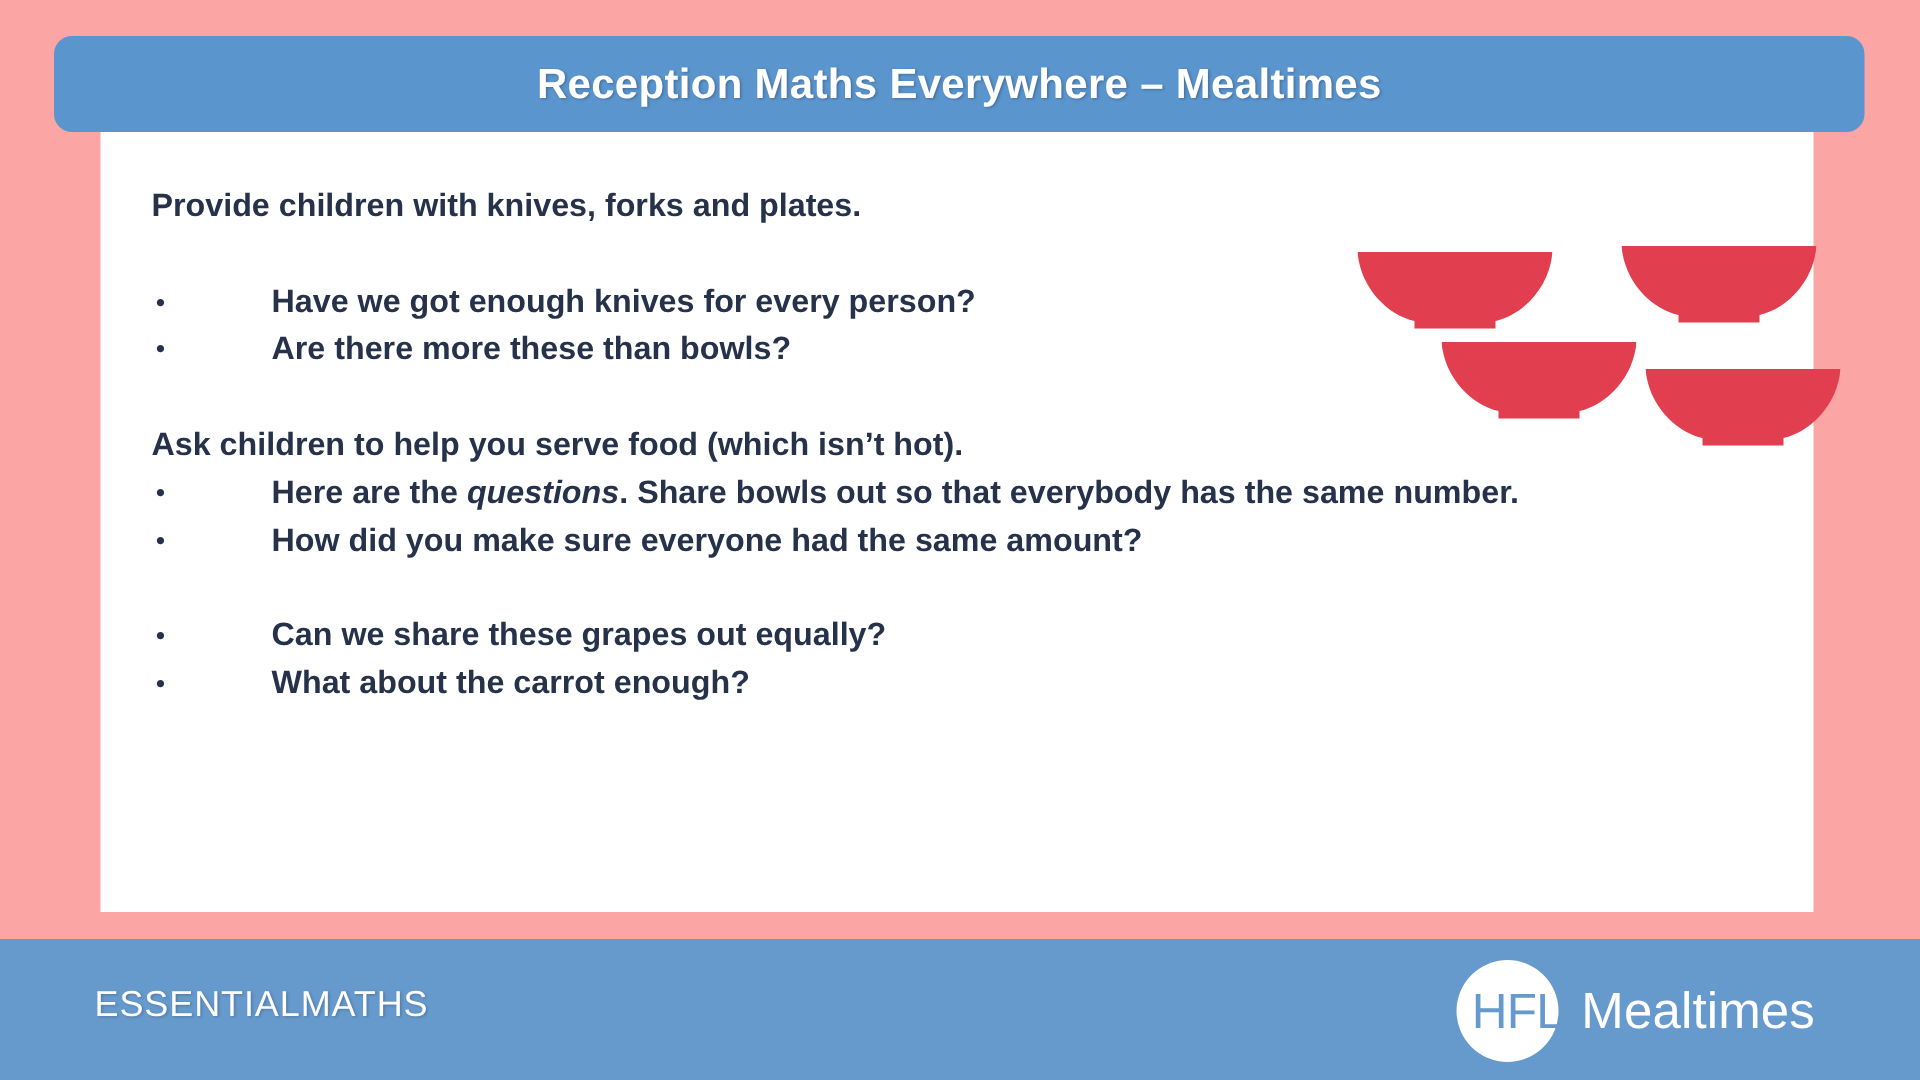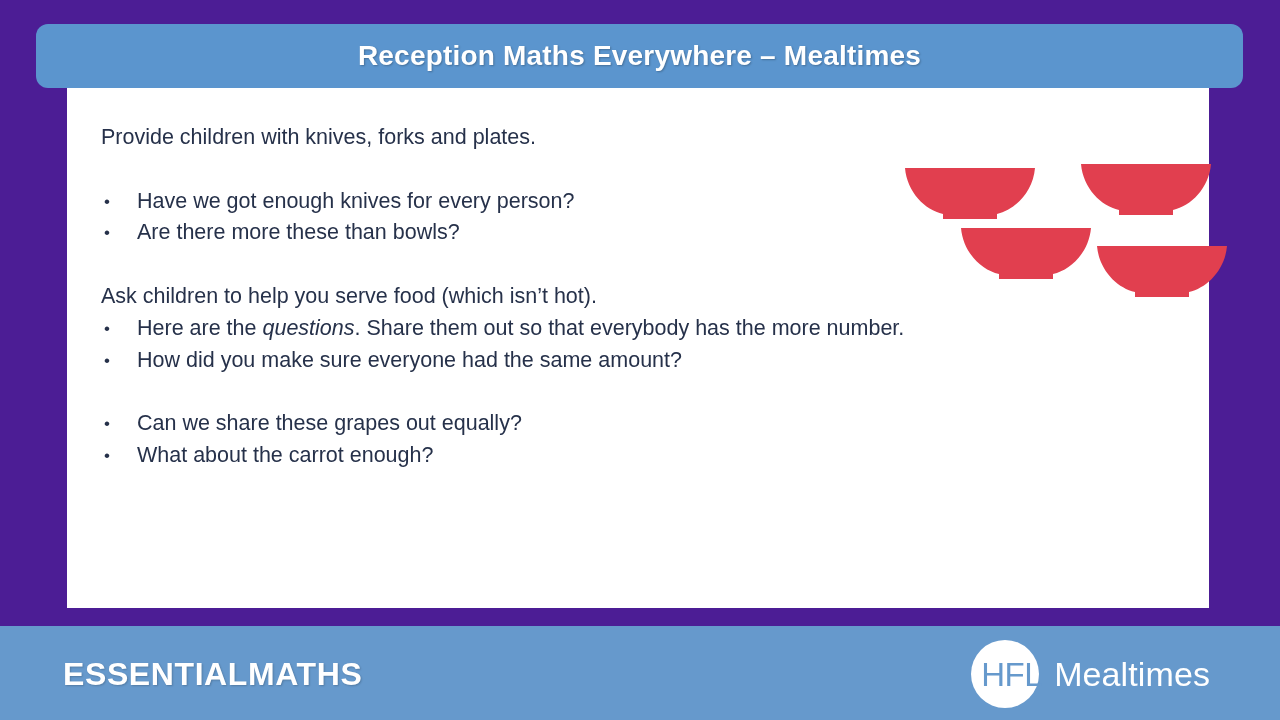--- a/index.html
+++ b/index.html
@@ -4,21 +4,21 @@
 <style>
   * { margin:0; padding:0; box-sizing:border-box; }
   html, body {
     width:1280px; height:720px; overflow:hidden;
     background:#1C67B0;
     font-family:"Liberation Sans", sans-serif;
   }
   #slide {
     position:relative;
     width:1280px; height:720px;
-    background:#4c1d95;
+    background:#fca5a5;
   }
 
   
   #title-bar {
     position:absolute;
     left:36px; top:24px;
     width:1207px; height:64px;
     background:#5B95CE;
     border-radius:12px;
     display:flex; align-items:center; justify-content:center;
@@ -41,36 +41,37 @@
   }
 
   
   #body-text {
     position:absolute;
     left:34px; top:34px;
     width:960px;
     color:#26314A;
     font-size:21.5px;
     line-height:31.8px;
+    font-weight:bold;
   }
   .para { white-space:nowrap; }
   .spacer { height:31.8px; }
   .bullet-row {
     display:flex;
     align-items:flex-start;
   }
   .bullet-mark {
     width:36px;
     flex:0 0 36px;
     text-align:left;
     padding-left:3px;
     font-size:17px;
     line-height:31.8px;
   }
-  .bullet-body { flex:1 1 auto; }
+  .bullet-body { flex:1 1 auto;margin-left:44px; }
   .bullet-body.nowrap { white-space:nowrap; }
   .ital { font-style:italic; }
 
   
   #bowls-illustration {
     position:absolute;
     left:762px; top:78px;
     width:345px; height:150px;
   }
   .bowl { position:absolute; }
@@ -79,22 +80,22 @@
   #footer-bar {
     position:absolute;
     left:0; top:626px;
     width:1280px; height:94px;
     background:#6699CC;
   }
   #footer-brand {
     position:absolute;
     left:63px; top:30px;
     color:#FFFFFF;
-    font-size:32px;
-    font-weight:bold;
+    font-size:24px;
+    font-weight:normal;
     letter-spacing:0.6px;
     text-shadow:1px 1px 2px rgba(0,0,0,0.2);
   }
   #hfl-logo {
     position:absolute;
     right:70px; top:14px;
     height:68px;
     display:flex;
     align-items:center;
   }
@@ -155,21 +156,21 @@
         <span class="bullet-mark">•</span>
         <span class="bullet-body nowrap">Are there more these than bowls?</span>
       </div>
 
       <div class="spacer"></div>
 
       <div class="para">Ask children to help you serve food (which isn’t hot).</div>
 
       <div class="bullet-row">
         <span class="bullet-mark">•</span>
-        <span class="bullet-body"><span>Here are the </span><span class="ital">questions</span><span>. Share them out so that everybody has the more number.</span></span>
+        <span class="bullet-body"><span>Here are the </span><span class="ital">questions</span><span>. Share bowls out so that everybody has the same number.</span></span>
       </div>
       <div class="bullet-row">
         <span class="bullet-mark">•</span>
         <span class="bullet-body nowrap">How did you make sure everyone had the same amount?</span>
       </div>
 
       <div class="spacer"></div>
 
       <div class="bullet-row">
         <span class="bullet-mark">•</span>

